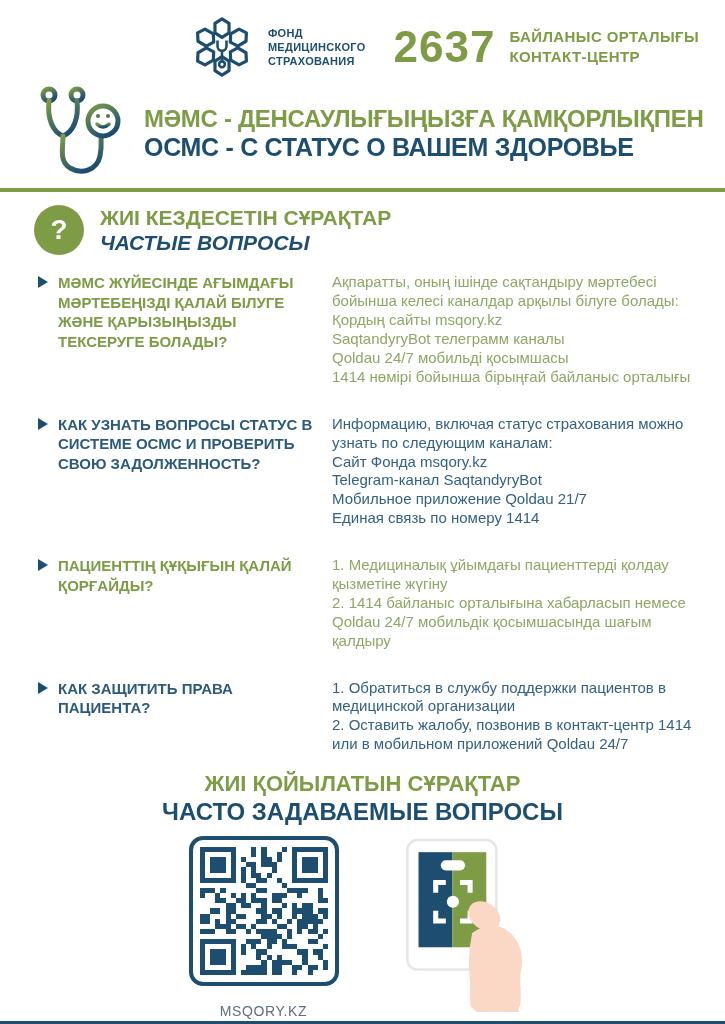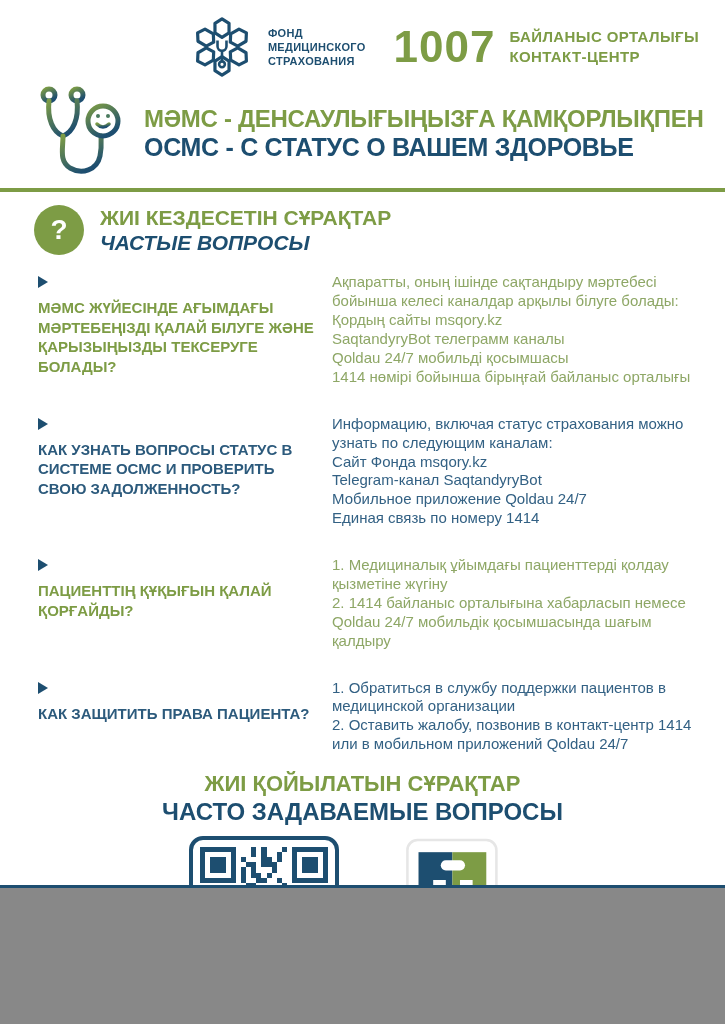--- a/index.html
+++ b/index.html
@@ -1,18 +1,18 @@
 <!DOCTYPE html>
 <html><head>
 <meta charset="utf-8">
 <style>
   * { margin:0; padding:0; box-sizing:border-box; }
   body { background:#888; display:flex; justify-content:center; }
   .page {
-    position:relative; width:725px; height:888px; background:#ffffff;
+    position:relative; width:725px; height:1024px; background:#ffffff;
     overflow:hidden; font-family:"Liberation Sans","DejaVu Sans",sans-serif;
   }
   
   .header { display:flex; align-items:center; justify-content:flex-end;
     gap:14px; padding:15px 26px 0 0; }
   .logo-text { color:#1d4e70; font-weight:bold; font-size:11px; line-height:1.3;
     letter-spacing:.3px; }
   .big-number { color:#7d9c45; font-size:44px; font-weight:600; line-height:1;
     margin-left:14px; letter-spacing:1px; }
   .contact-labels { color:#7d9c45; font-size:15px; font-weight:600;
@@ -29,21 +29,21 @@
   .faq-head { display:flex; align-items:center; gap:16px; margin:13px 0 0 34px; }
   .q-circle { width:50px; height:50px; border-radius:50%; background:#7d9c45;
     color:#fff; font-size:28px; font-weight:bold; display:flex;
     align-items:center; justify-content:center; flex:0 0 auto; }
   .faq-head-kz { color:#7d9c45; font-size:21px; font-weight:bold; line-height:1.2; }
   .faq-head-ru { color:#1d4e70; font-size:21px; font-weight:bold; line-height:1.2;font-style:italic; }
   
   .faq-grid { display:grid; grid-template-columns:276px 1fr;
     column-gap:18px; row-gap:28px; margin:18px 24px 0 38px; }
   .question { display:flex; gap:10px; font-size:15px; font-weight:bold;
-    line-height:1.3;flex-direction:column; }
+    line-height:1.3; }
   .tri { width:0; height:0; border-left:10px solid #1d4e70;
     border-top:6px solid transparent; border-bottom:6px solid transparent;
     margin-top:3px; flex:0 0 auto; }
   .q-kz { color:#7d9c45; }
   .q-ru { color:#2c5a7c; }
   .answer { font-size:15px; line-height:1.26; white-space:pre-line; }
   .a-kz { color:#8ea766; }
   .a-ru { color:#336184; }
   
   .footer { text-align:center; margin-top:16px; }
@@ -79,21 +79,21 @@
         <path d="M43,40 v9 a7,7 0 0 0 14,0 v-9"></path>
         <path d="M50,56 v16"></path>
         <circle cx="50" cy="77" r="4.5"></circle>
       </g>
     </svg>
     <div class="logo-text">
       <div>ФОНД</div>
       <div>МЕДИЦИНСКОГО</div>
       <div>СТРАХОВАНИЯ</div>
     </div>
-    <div class="big-number">1007</div>
+    <div class="big-number">2637</div>
     <div class="contact-labels">
       <div>БАЙЛАНЫС ОРТАЛЫҒЫ</div>
       <div>КОНТАКТ-ЦЕНТР</div>
     </div>
   </div>
 
   <div class="banner">
     <svg width="106" height="96" viewBox="0 0 104 96">
       <defs>
         <linearGradient id="sg" x1="0" y1="0" x2="0.55" y2="1">
@@ -140,21 +140,21 @@
 Qoldau 24/7 мобильді қосымшасы
 1414 нөмірі бойынша бірыңғай байланыс орталығы</div>
 
     <div class="question q-ru">
       <span class="tri"></span>
       <span>КАК УЗНАТЬ ВОПРОСЫ СТАТУС В СИСТЕМЕ ОСМС И ПРОВЕРИТЬ СВОЮ ЗАДОЛЖЕННОСТЬ?</span>
     </div>
     <div class="answer a-ru">Информацию, включая статус страхования можно узнать по следующим каналам:
 Сайт Фонда msqory.kz
 Telegram-канал SaqtandyryBot
-Мобильное приложение Qoldau 24/7
+Мобильное приложение Qoldau 21/7
 Единая связь по номеру 1414</div>
 
     <div class="question q-kz">
       <span class="tri"></span>
       <span>ПАЦИЕНТТІҢ ҚҰҚЫҒЫН ҚАЛАЙ ҚОРҒАЙДЫ?</span>
     </div>
     <div class="answer a-kz">1. Медициналық ұйымдағы пациенттерді қолдау қызметіне жүгіну
 2. 1414 байланыс орталығына хабарласып немесе Qoldau 24/7 мобильдік қосымшасында шағым қалдыру</div>
 
     <div class="question q-ru">

